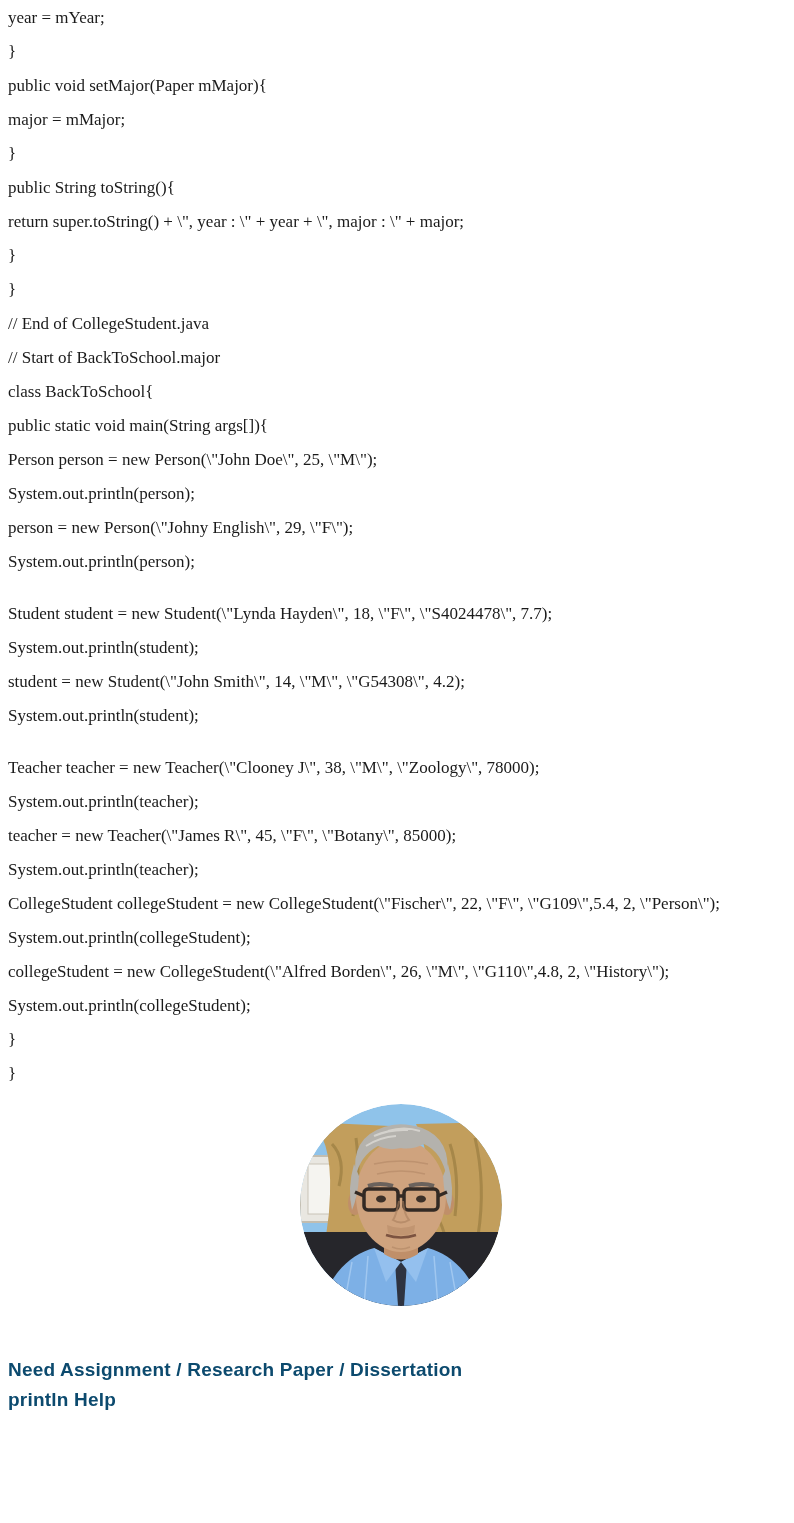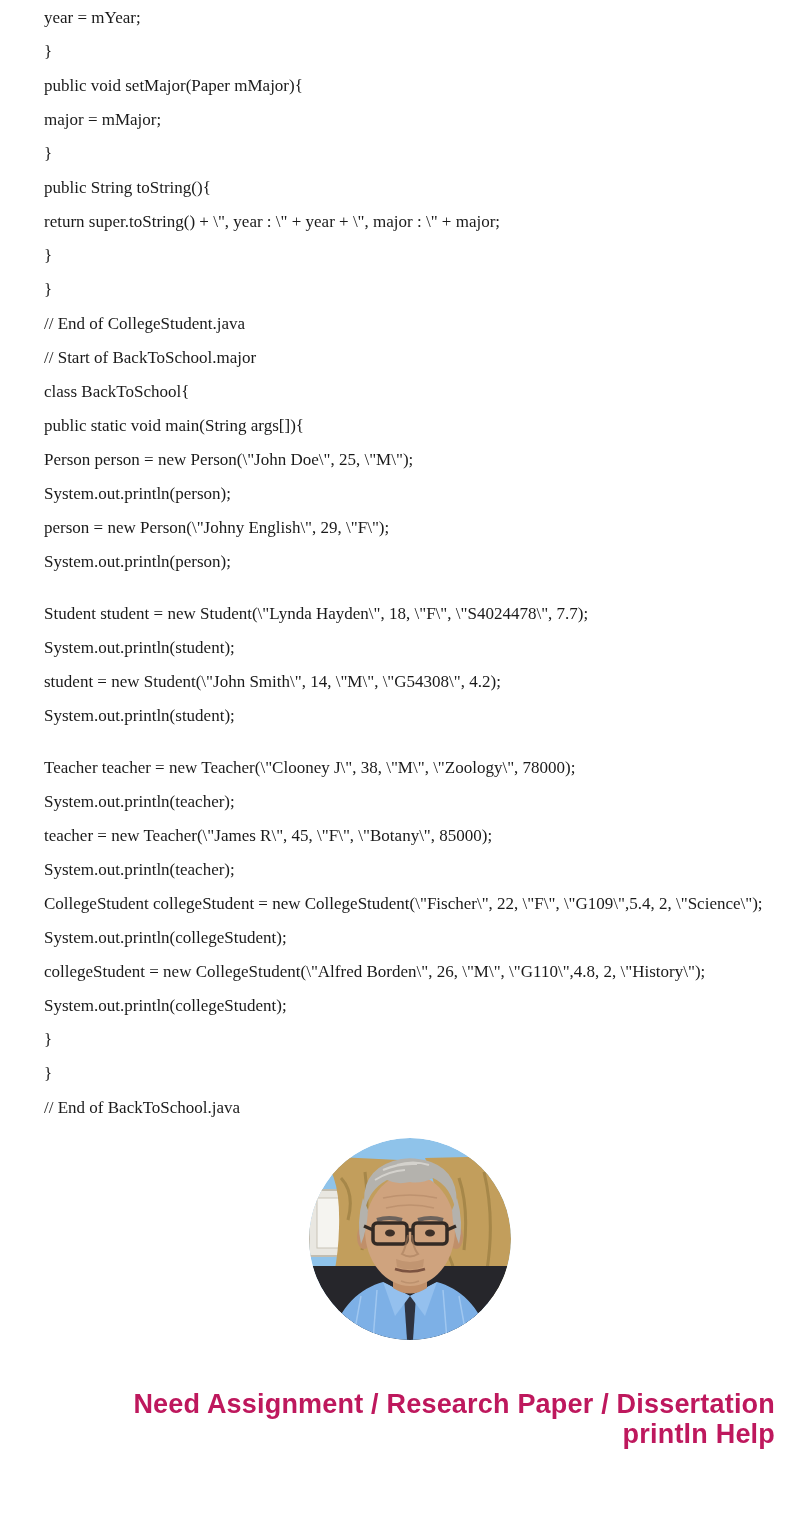--- a/index.html
+++ b/index.html
@@ -7,23 +7,22 @@
     padding: 0;
     background: #ffffff;
   }
   body {
     width: 794px;
     min-height: 1523px;
     font-family: "Liberation Serif", serif;
     color: #000000;
   }
   .page {
-    padding: 8px 19px 30px 8px;
+    padding: 8px 0 30px 8px;
     box-sizing: border-box;
-    margin-left: 36px;
   }
   
   .code-block { width: 778px; }
   .code-line {
     font-family: "Liberation Serif", serif;
     font-size: 17px;
     line-height: 19.5px;
     margin: 0 0 14.5px 0;
     color: #1a1a1a;
     white-space: pre-wrap;
@@ -50,27 +49,27 @@
   .av-skin2     { fill: var(--av-skin_shadow2); }
   .av-hair      { fill: var(--av-hair); }
   .av-hair-streak { stroke: var(--av-hair_light); }
   .av-skinline  { stroke: var(--av-skin_line); }
   .av-brow      { stroke: var(--av-brow); }
   .av-glasses   { stroke: var(--av-glasses); }
   .av-mouthline { stroke: var(--av-mouth); }
   
   .footer {
     margin-top: 49px;
-    text-align: right;
+    text-align: left;
     font-family: "Liberation Sans", sans-serif;
     font-weight: bold;
-    font-size: 27px;
+    font-size: 19px;
     line-height: 30px;
     letter-spacing: 0.2px;
-    color: #be185d;
+    color: #0c4a6e;
   }
   .footer div { white-space: nowrap; }
 </style>
 </head>
 <body>
 
 <div class="page">
 
   <div class="code-block">
       <p class="code-line">year = mYear;</p>
@@ -93,27 +92,26 @@
       <div class="blank-line"></div>
       <p class="code-line">Student student = new Student(\"Lynda Hayden\", 18, \"F\", \"S4024478\", 7.7);</p>
       <p class="code-line">System.out.println(student);</p>
       <p class="code-line">student = new Student(\"John Smith\", 14, \"M\", \"G54308\", 4.2);</p>
       <p class="code-line">System.out.println(student);</p>
       <div class="blank-line"></div>
       <p class="code-line">Teacher teacher = new Teacher(\"Clooney J\", 38, \"M\", \"Zoology\", 78000);</p>
       <p class="code-line">System.out.println(teacher);</p>
       <p class="code-line">teacher = new Teacher(\"James R\", 45, \"F\", \"Botany\", 85000);</p>
       <p class="code-line">System.out.println(teacher);</p>
-      <p class="code-line">CollegeStudent collegeStudent = new CollegeStudent(\"Fischer\", 22, \"F\", \"G109\",5.4, 2, \"Science\");</p>
+      <p class="code-line">CollegeStudent collegeStudent = new CollegeStudent(\"Fischer\", 22, \"F\", \"G109\",5.4, 2, \"Person\");</p>
       <p class="code-line">System.out.println(collegeStudent);</p>
       <p class="code-line">collegeStudent = new CollegeStudent(\"Alfred Borden\", 26, \"M\", \"G110\",4.8, 2, \"History\");</p>
       <p class="code-line">System.out.println(collegeStudent);</p>
       <p class="code-line">}</p>
       <p class="code-line">}</p>
-      <p class="code-line">// End of BackToSchool.java</p>
     </div>
 
   <div class="avatar-wrap">
     <svg width="202" height="202" viewBox="0 0 202 202">
       <defs>
         <clipPath id="avclip">
             <circle cx="101" cy="101" r="101"></circle>
           </clipPath>
       </defs>
       <g clip-path="url(#avclip)">

